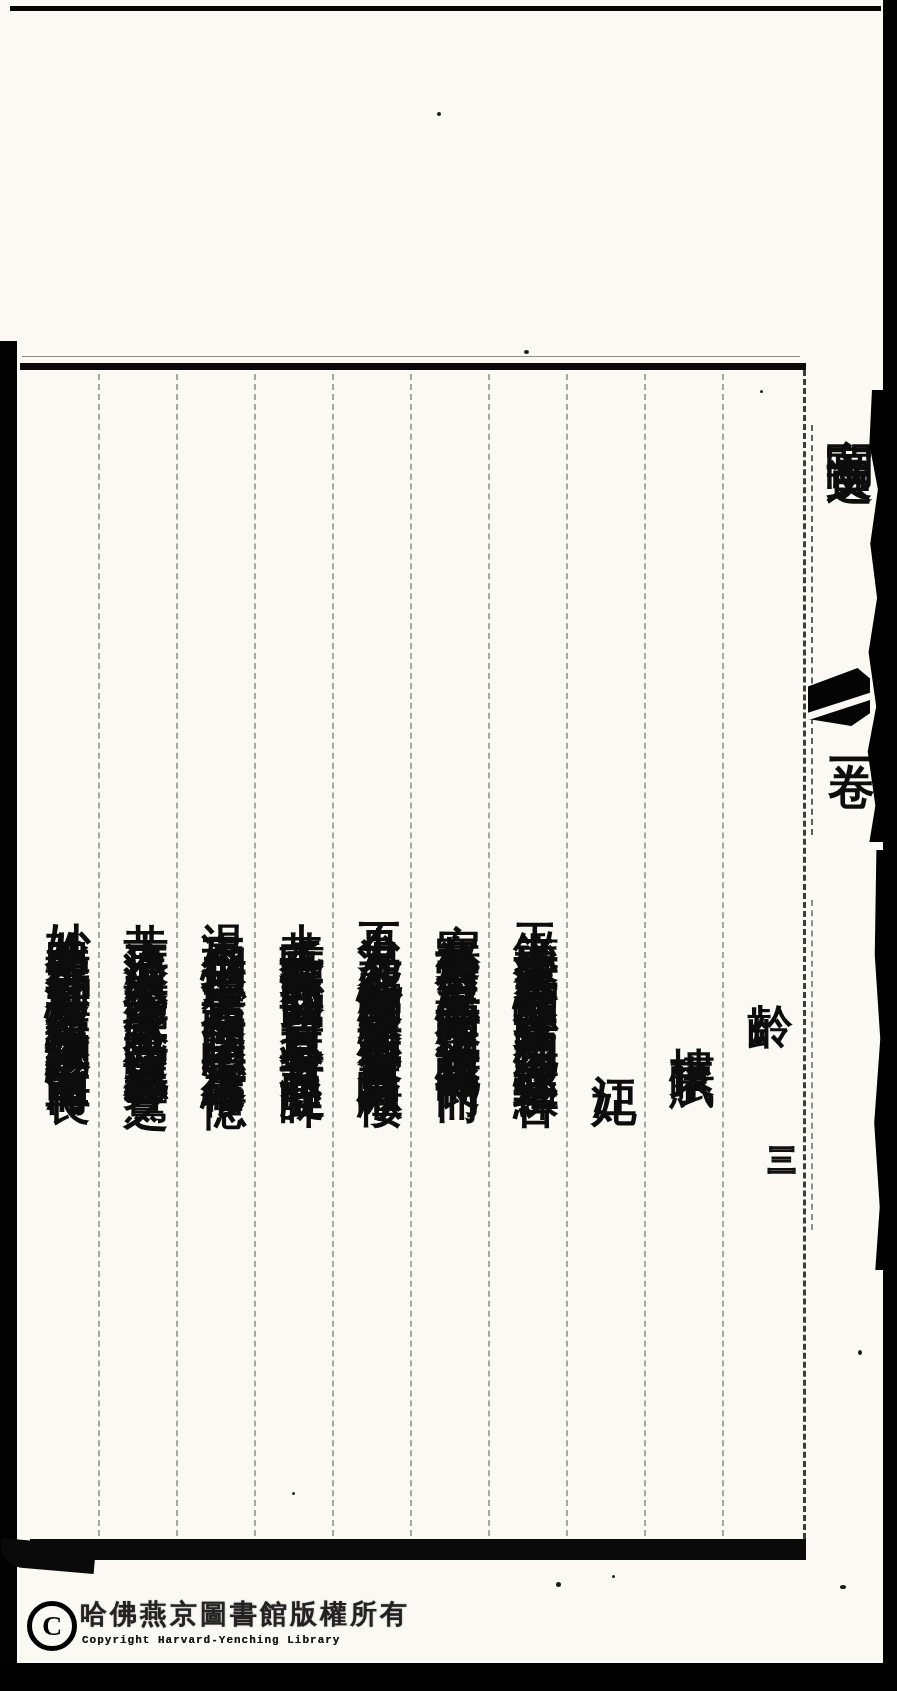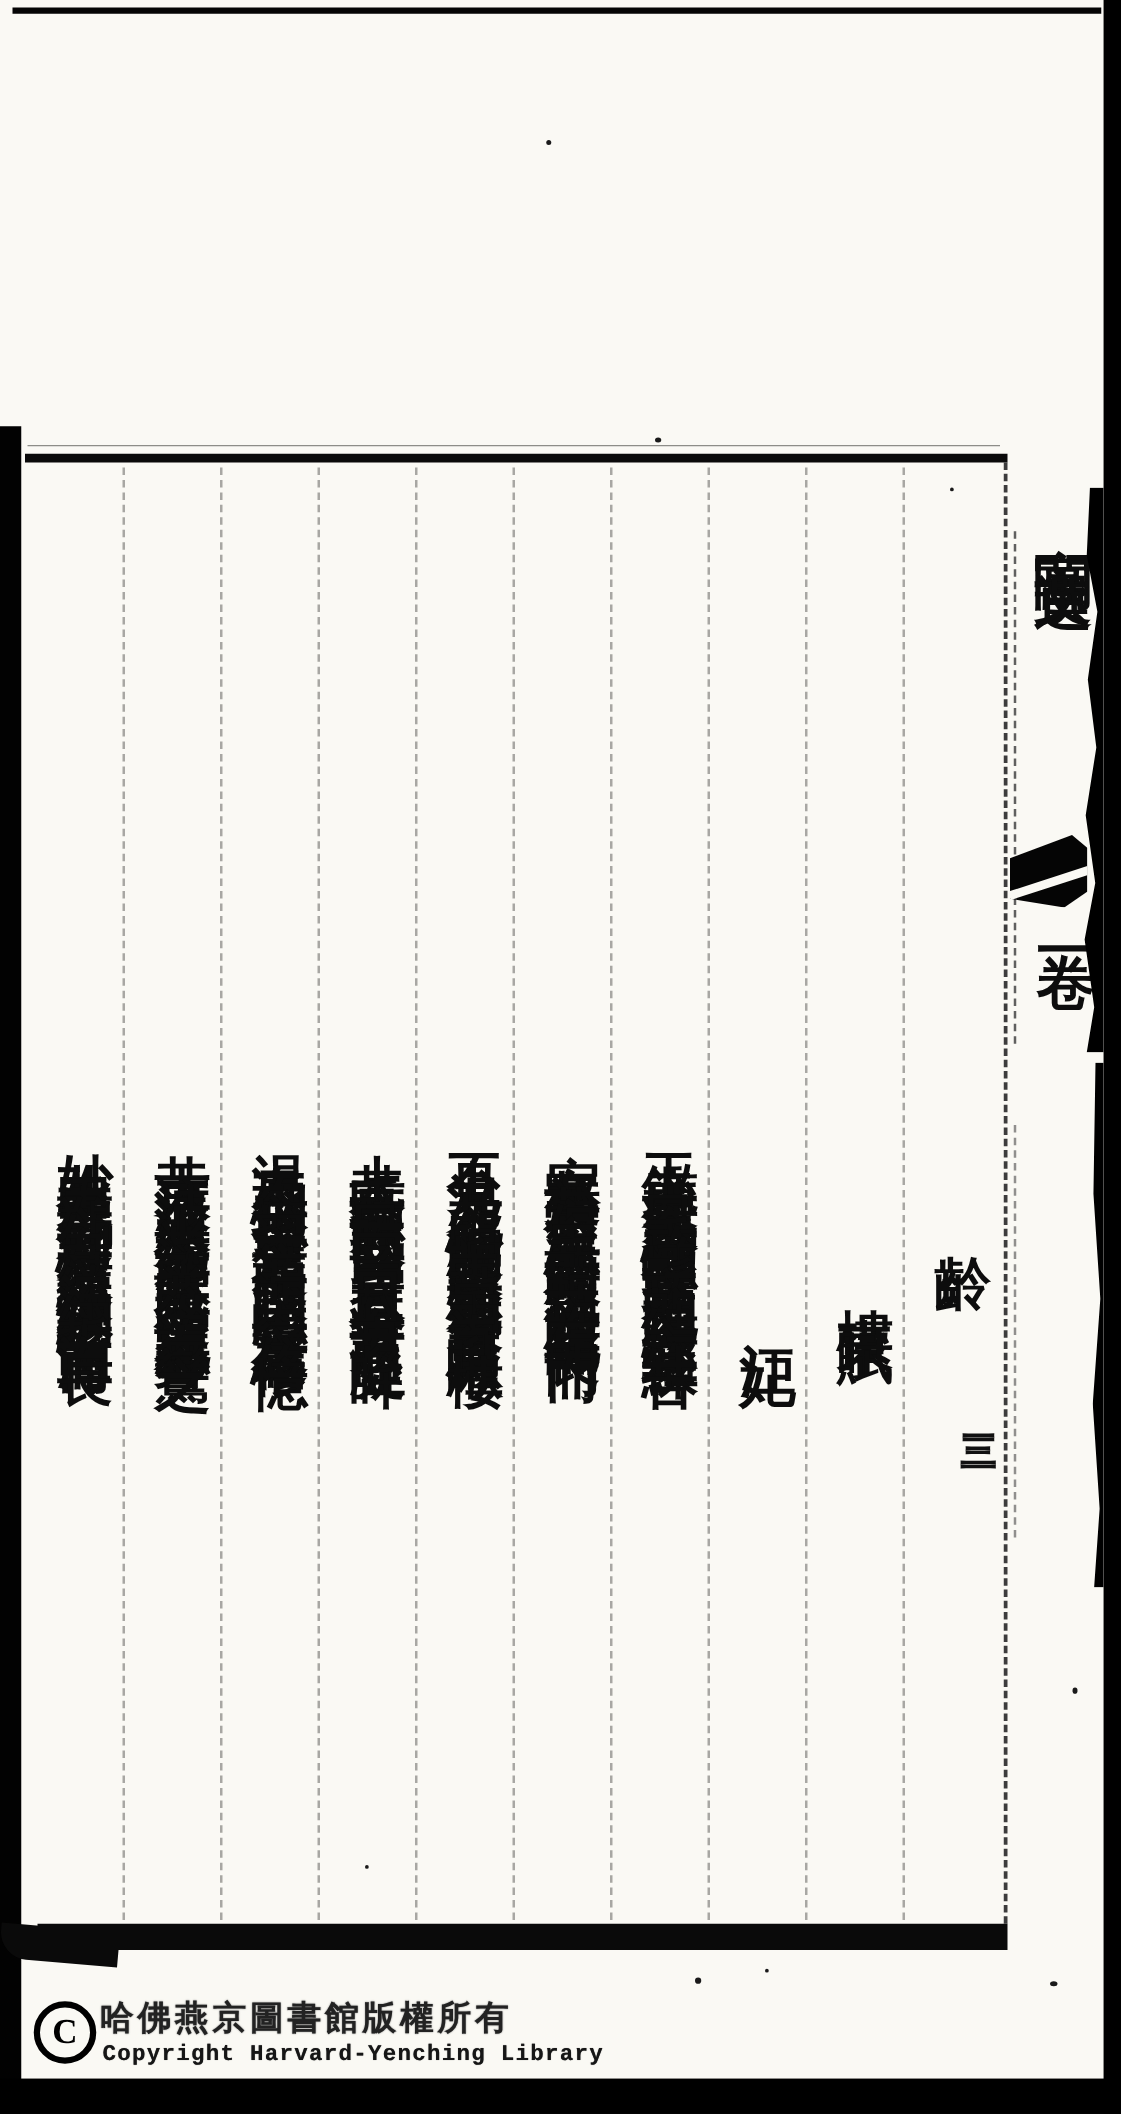--- a/index.html
+++ b/index.html
@@ -60,21 +60,21 @@
        clip-path:polygon(35% 0,100% 0,100% 100%,20% 100%,55% 92%,10% 80%,60% 70%,15% 58%,65% 46%,25% 34%,70% 22%,20% 12%);}
   .noise-strip2{position:absolute;left:872px;top:850px;width:11px;height:420px;background:#000;
        clip-path:polygon(40% 0,100% 0,100% 100%,30% 100%,70% 85%,20% 65%,75% 45%,25% 25%);}
   
   .c-circle{position:absolute;left:27px;top:1601px;width:40px;height:40px;border:5px solid #000;
        border-radius:50%;display:flex;align-items:center;justify-content:center;
        font-size:28px;font-weight:700;color:#000;background:#faf9f4;}
   .stamp-cn{position:absolute;left:80px;top:1596px;font-size:27px;font-weight:600;
        letter-spacing:3px;color:#222;text-shadow:0 0 1.3px #666;}
   .stamp-en{position:absolute;left:82px;top:1634px;font-family:"Liberation Mono","DejaVu Sans Mono",monospace;
-       font-size:18px;font-weight:700;letter-spacing:1px;color:#161616;text-shadow:0 0 .6px #444;}
+       font-size:11px;font-weight:700;letter-spacing:1px;color:#161616;text-shadow:0 0 .6px #444;}
   
   .speck{position:absolute;background:#1a1a1a;border-radius:50%;}
   .sp1{left:437px;top:112px;width:4px;height:4px;}
   .sp2{left:524px;top:350px;width:5px;height:4px;}
   .sp3{left:556px;top:1582px;width:5px;height:5px;}
   .sp4{left:612px;top:1575px;width:3px;height:3px;}
   .sp5{left:840px;top:1585px;width:6px;height:4px;}
   .sp6{left:858px;top:1350px;width:4px;height:5px;}
   .sp7{left:292px;top:1492px;width:3px;height:3px;}
   .sp8{left:760px;top:390px;width:3px;height:3px;}

